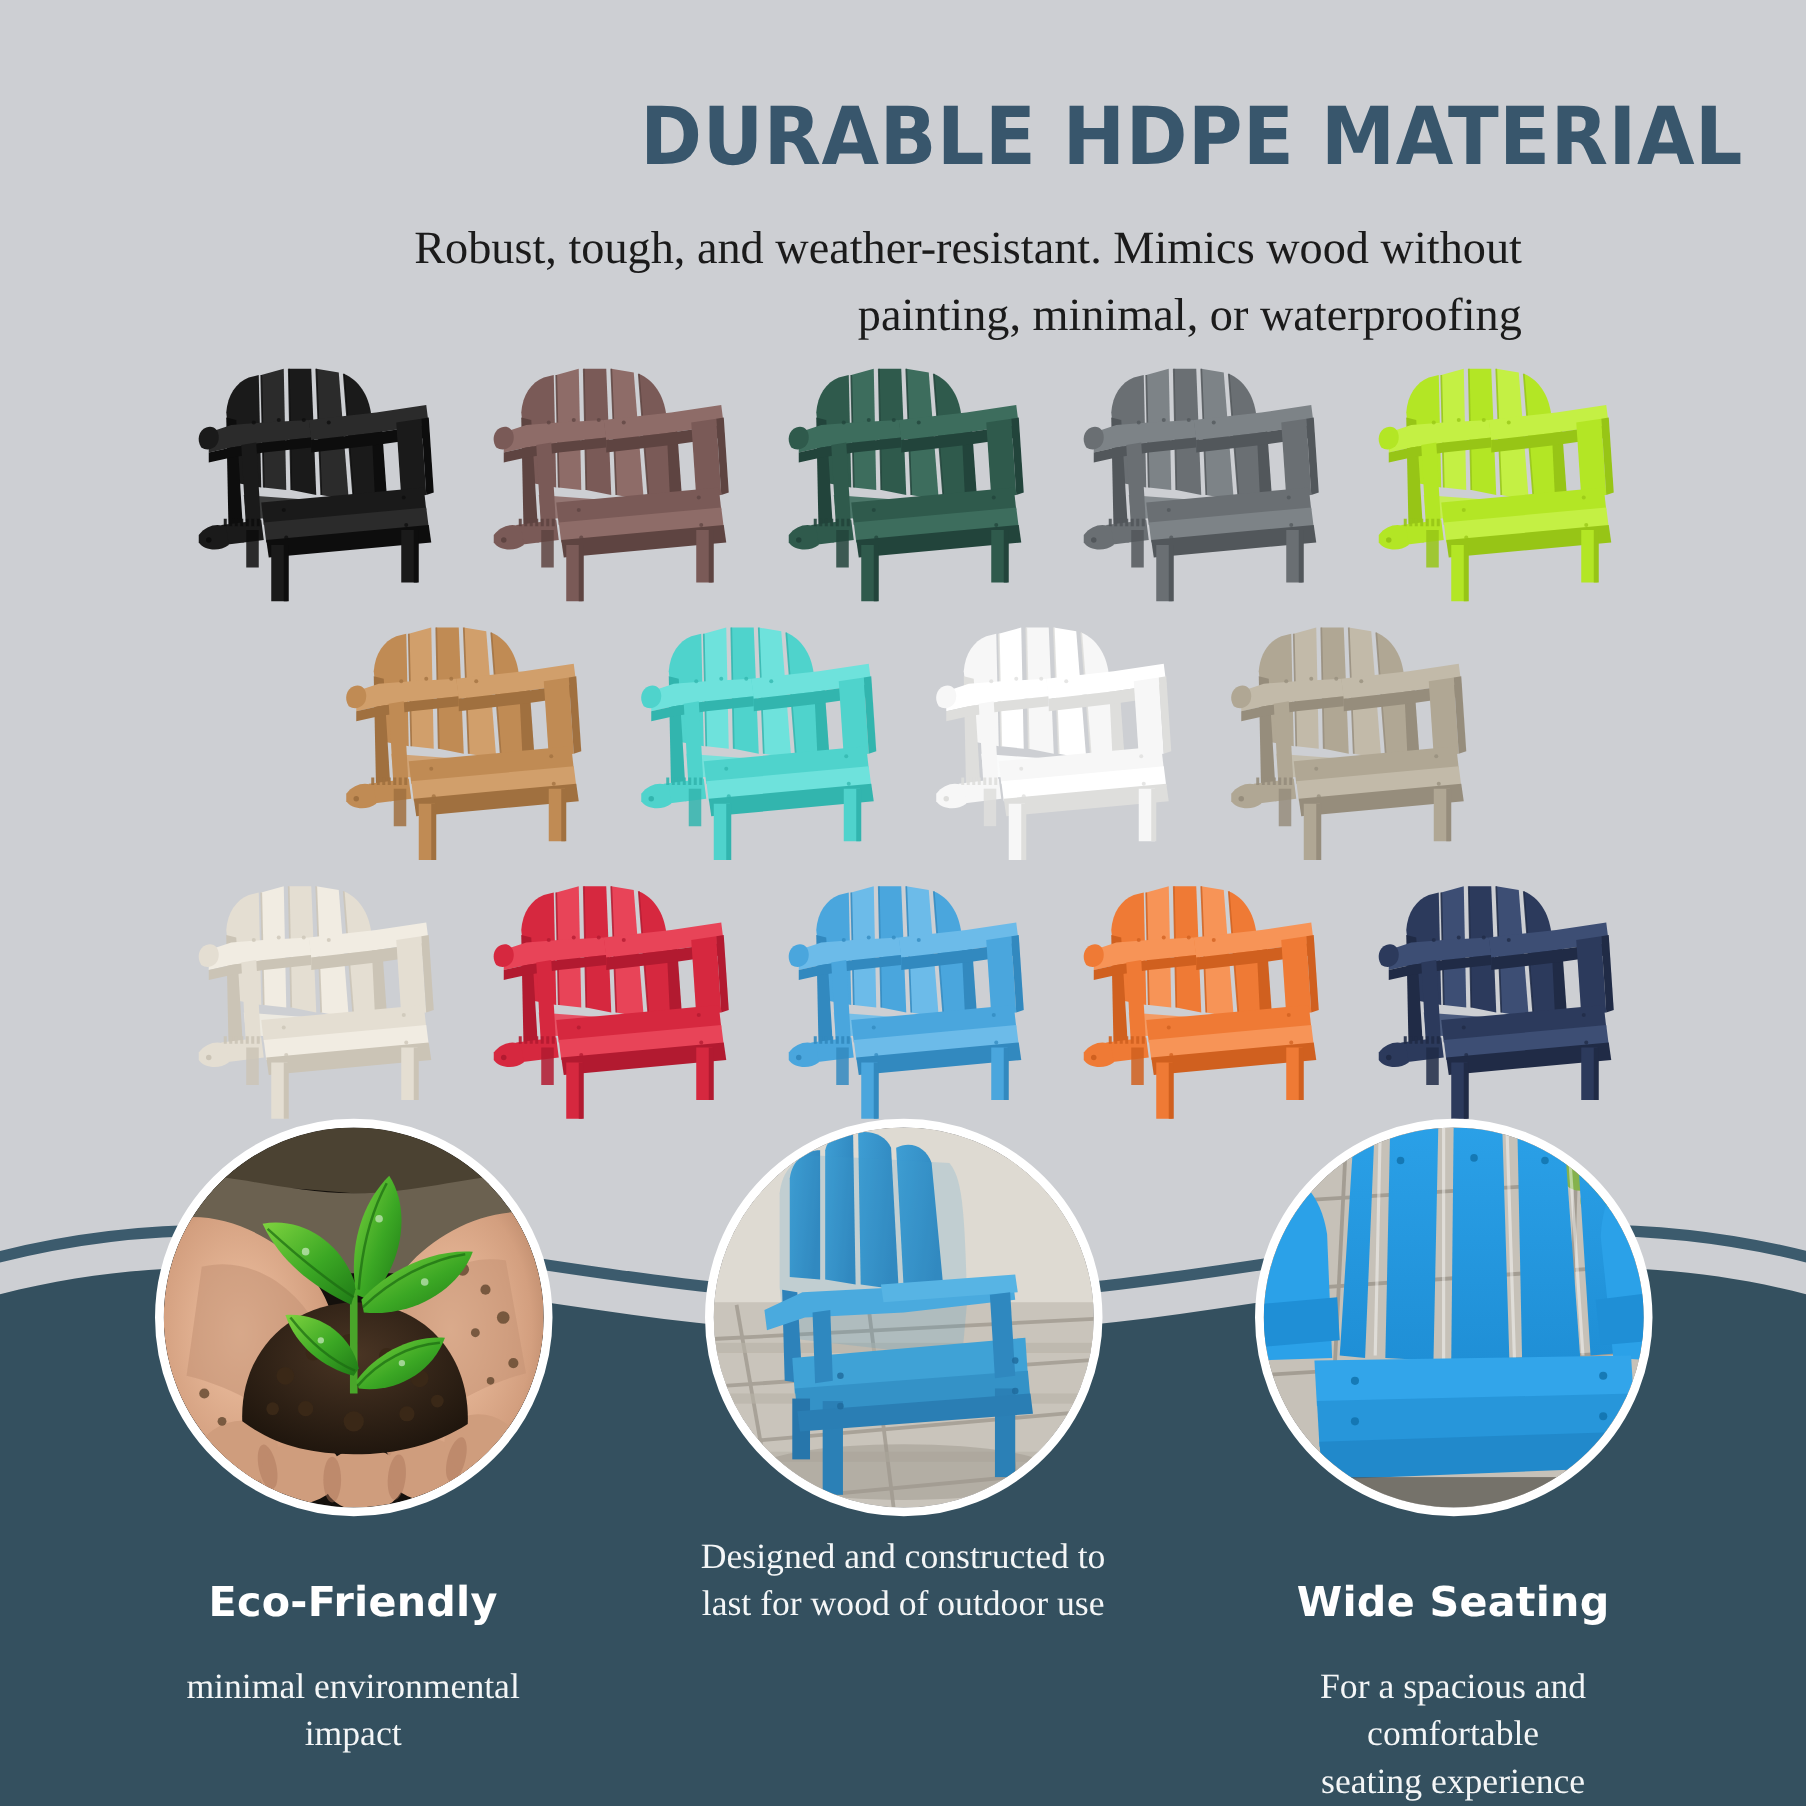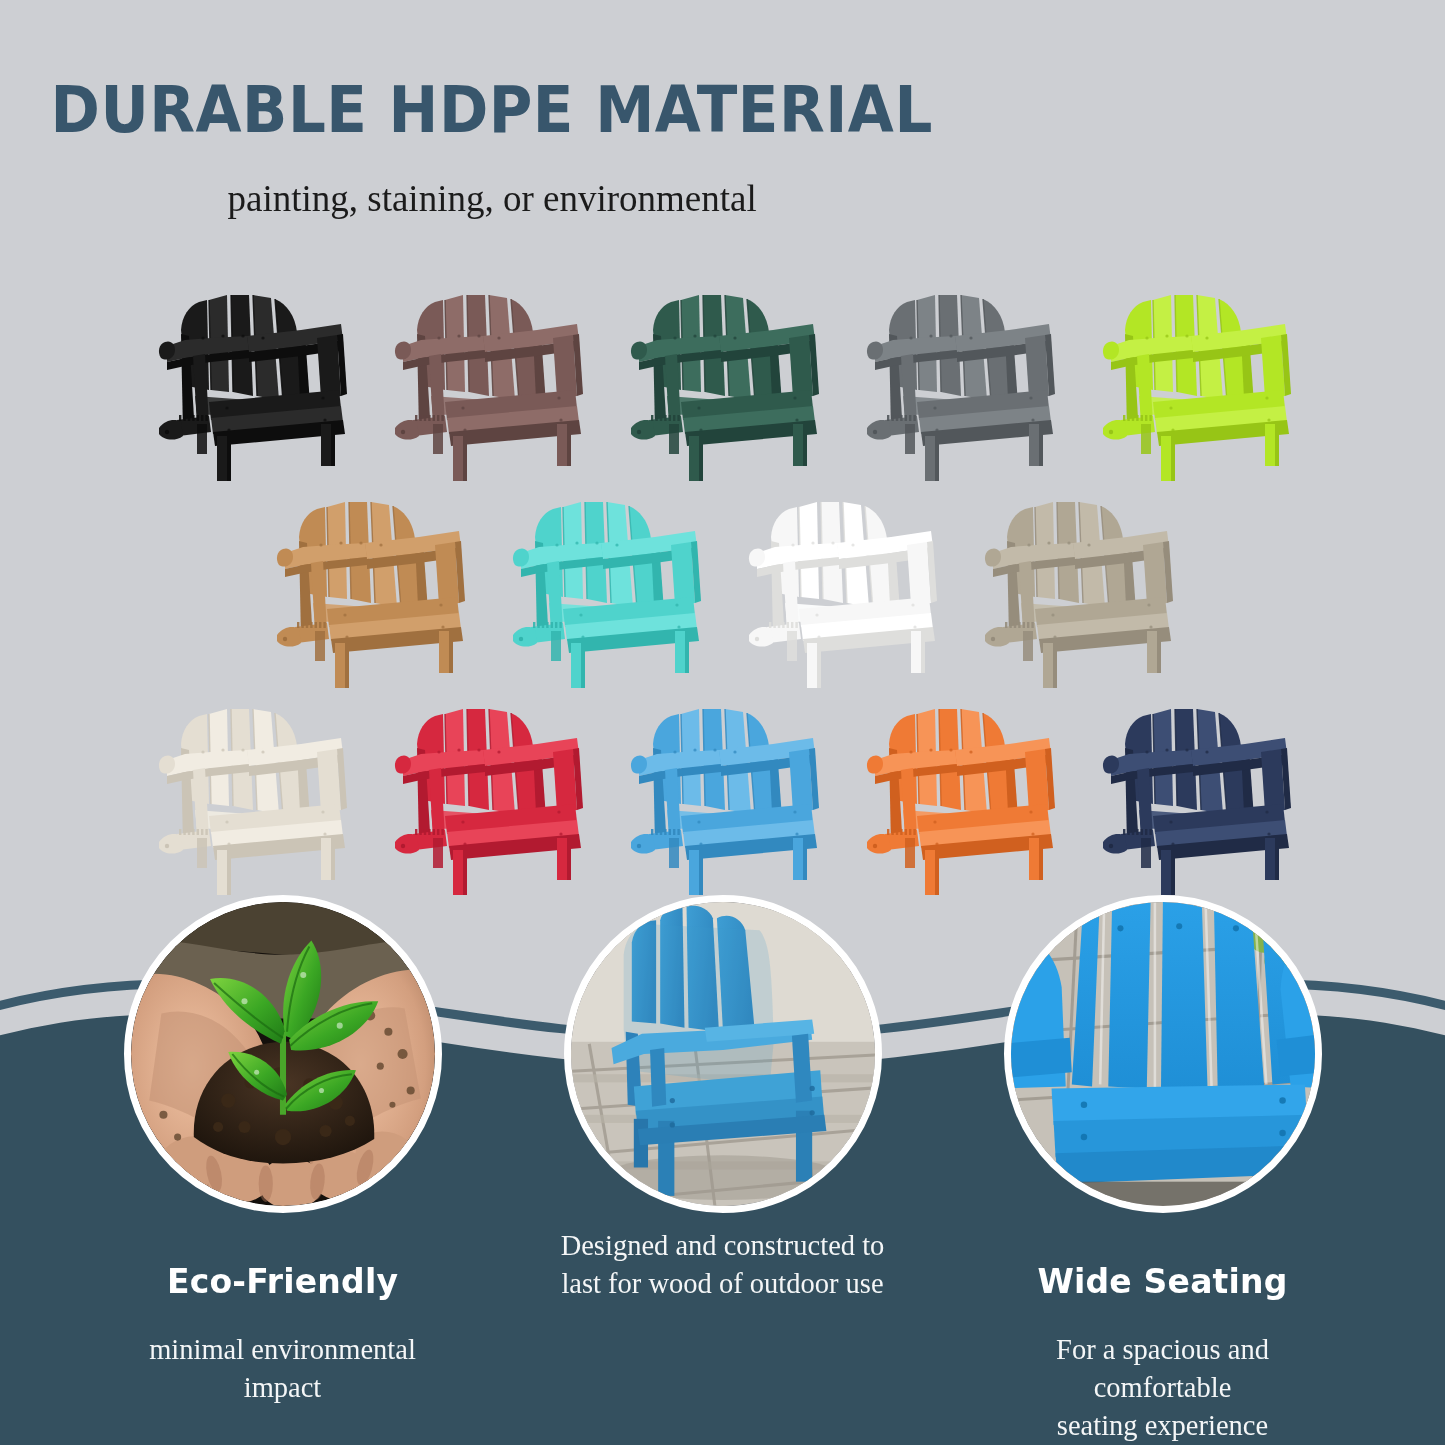--- a/index.html
+++ b/index.html
@@ -19,21 +19,21 @@
     height: 1445px;
     background: #cdcfd3;
     overflow: hidden;
   }
 
   
   .header {
     position: absolute;
     top: 0; left: 0;
     width: 1445px;
-    text-align: left;
+    text-align: right;
     z-index: 6;
   }
   .headline {
     margin: 0;
     padding-top: 78px;
     font-family: "DejaVu Sans", sans-serif;
     font-weight: 700;
     font-size: 64px;
     letter-spacing: 0.5px;
     line-height: 1.0;
@@ -137,21 +137,22 @@
   .feature-desc span { display: block; }
 </style>
 </head>
 <body>
 
 <div id="infographic">
 
   <div class="header">
     <h1 class="headline">DURABLE HDPE MATERIAL</h1>
     <div class="subhead">
-      <span>painting, staining, or environmental</span>
+      <span>Robust, tough, and weather-resistant. Mimics wood without</span>
+      <span>painting, minimal, or waterproofing</span>
     </div>
   </div>
 
   <div class="wave-panel">
     <svg viewBox="0 0 1445 515" preserveAspectRatio="none" width="1445" height="515">
       <path id="wave-stroke" d="M -10,78 C 240,10 430,108 722,108 C 1014,108 1205,10 1455,78" fill="none" stroke="#3c5b6d" stroke-width="9"></path>
       <path id="wave-fill" d="M -10,108 C 240,40 430,138 722,138 C 1014,138 1205,40 1455,108 L 1455,525 L -10,525 Z" fill="#34505f"></path>
     </svg>
   </div>
 

